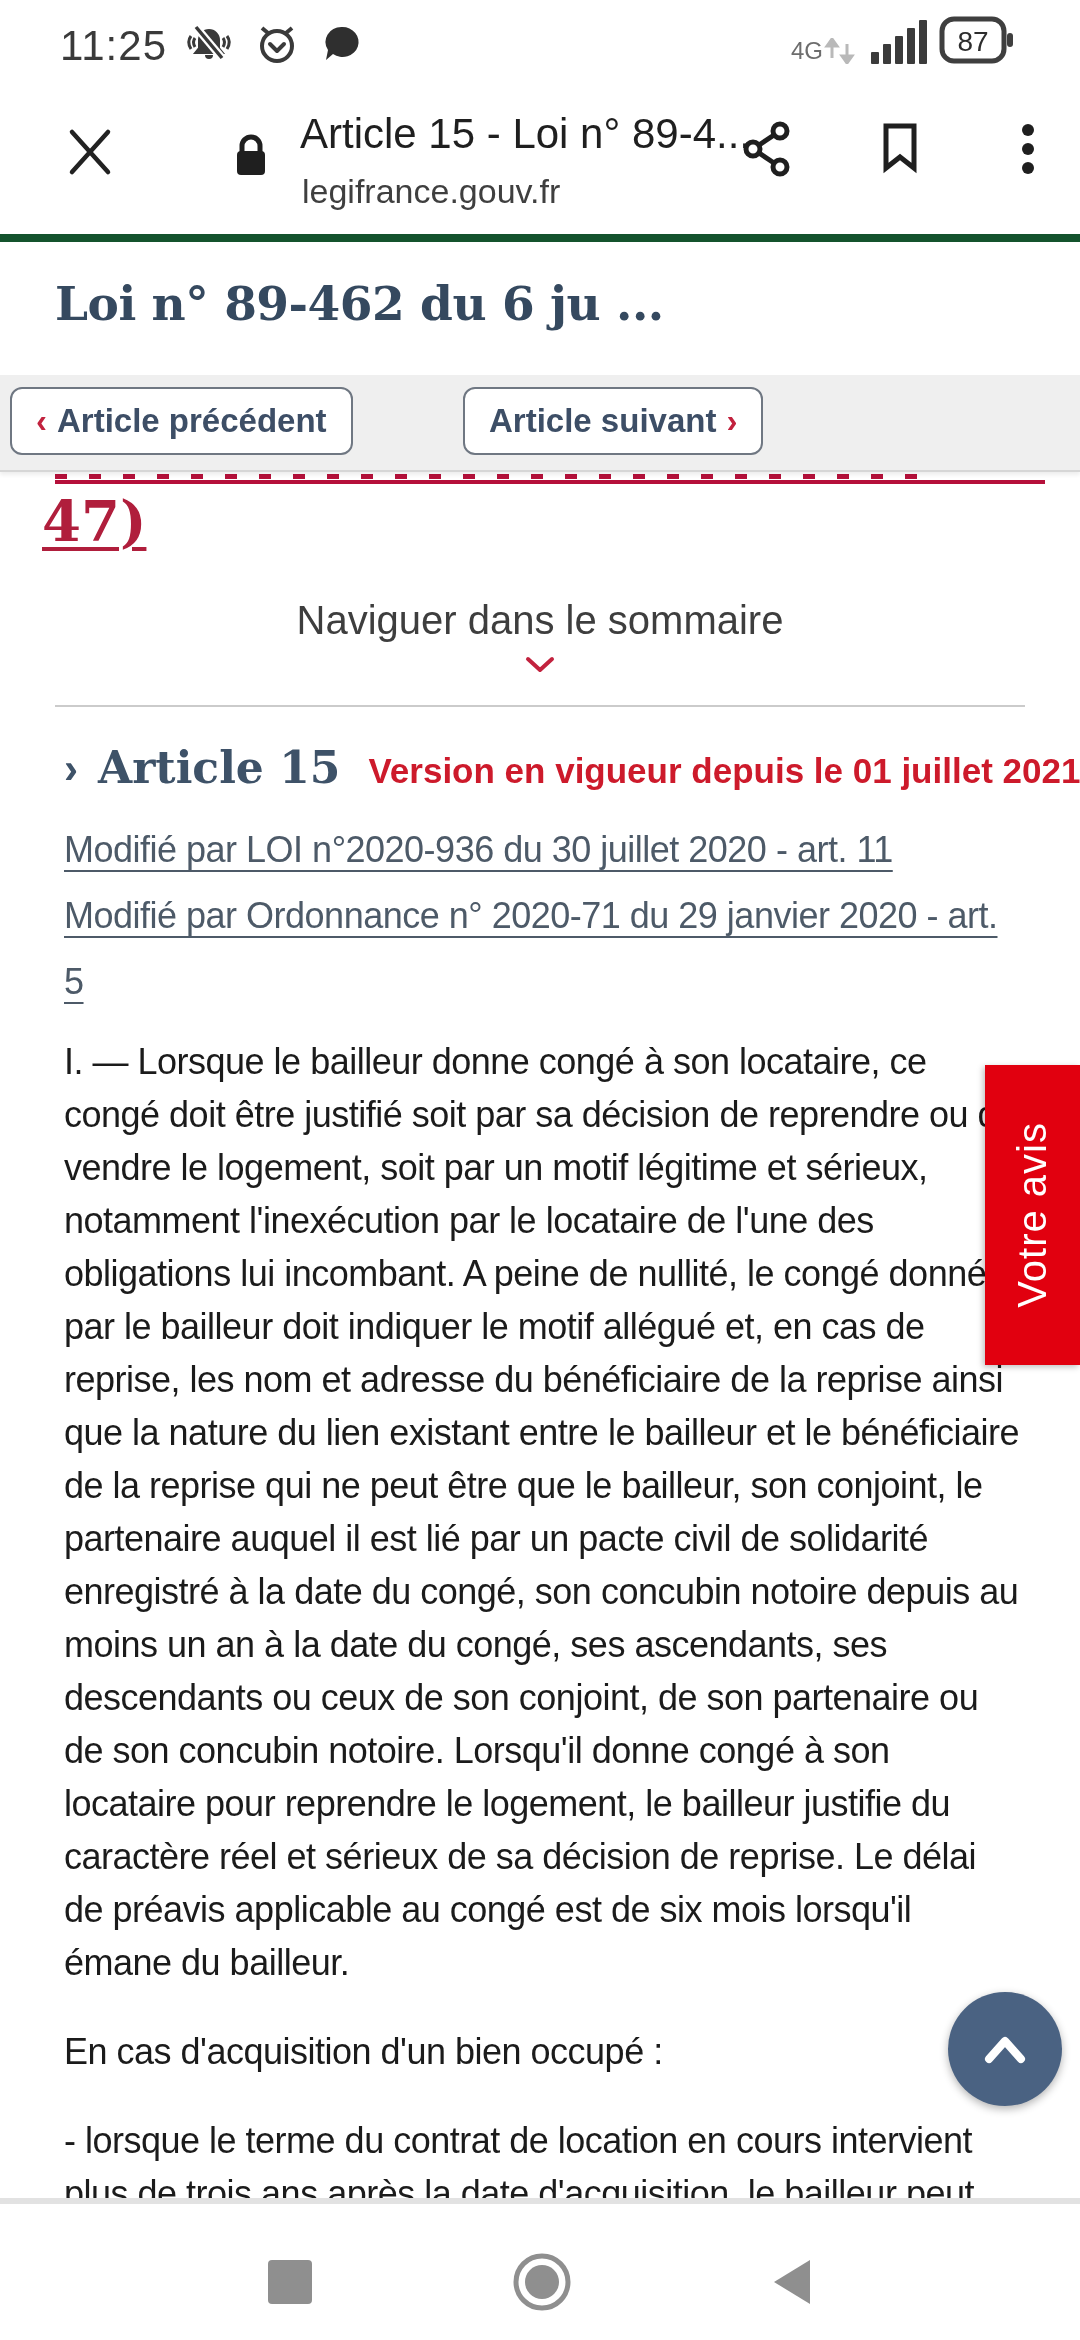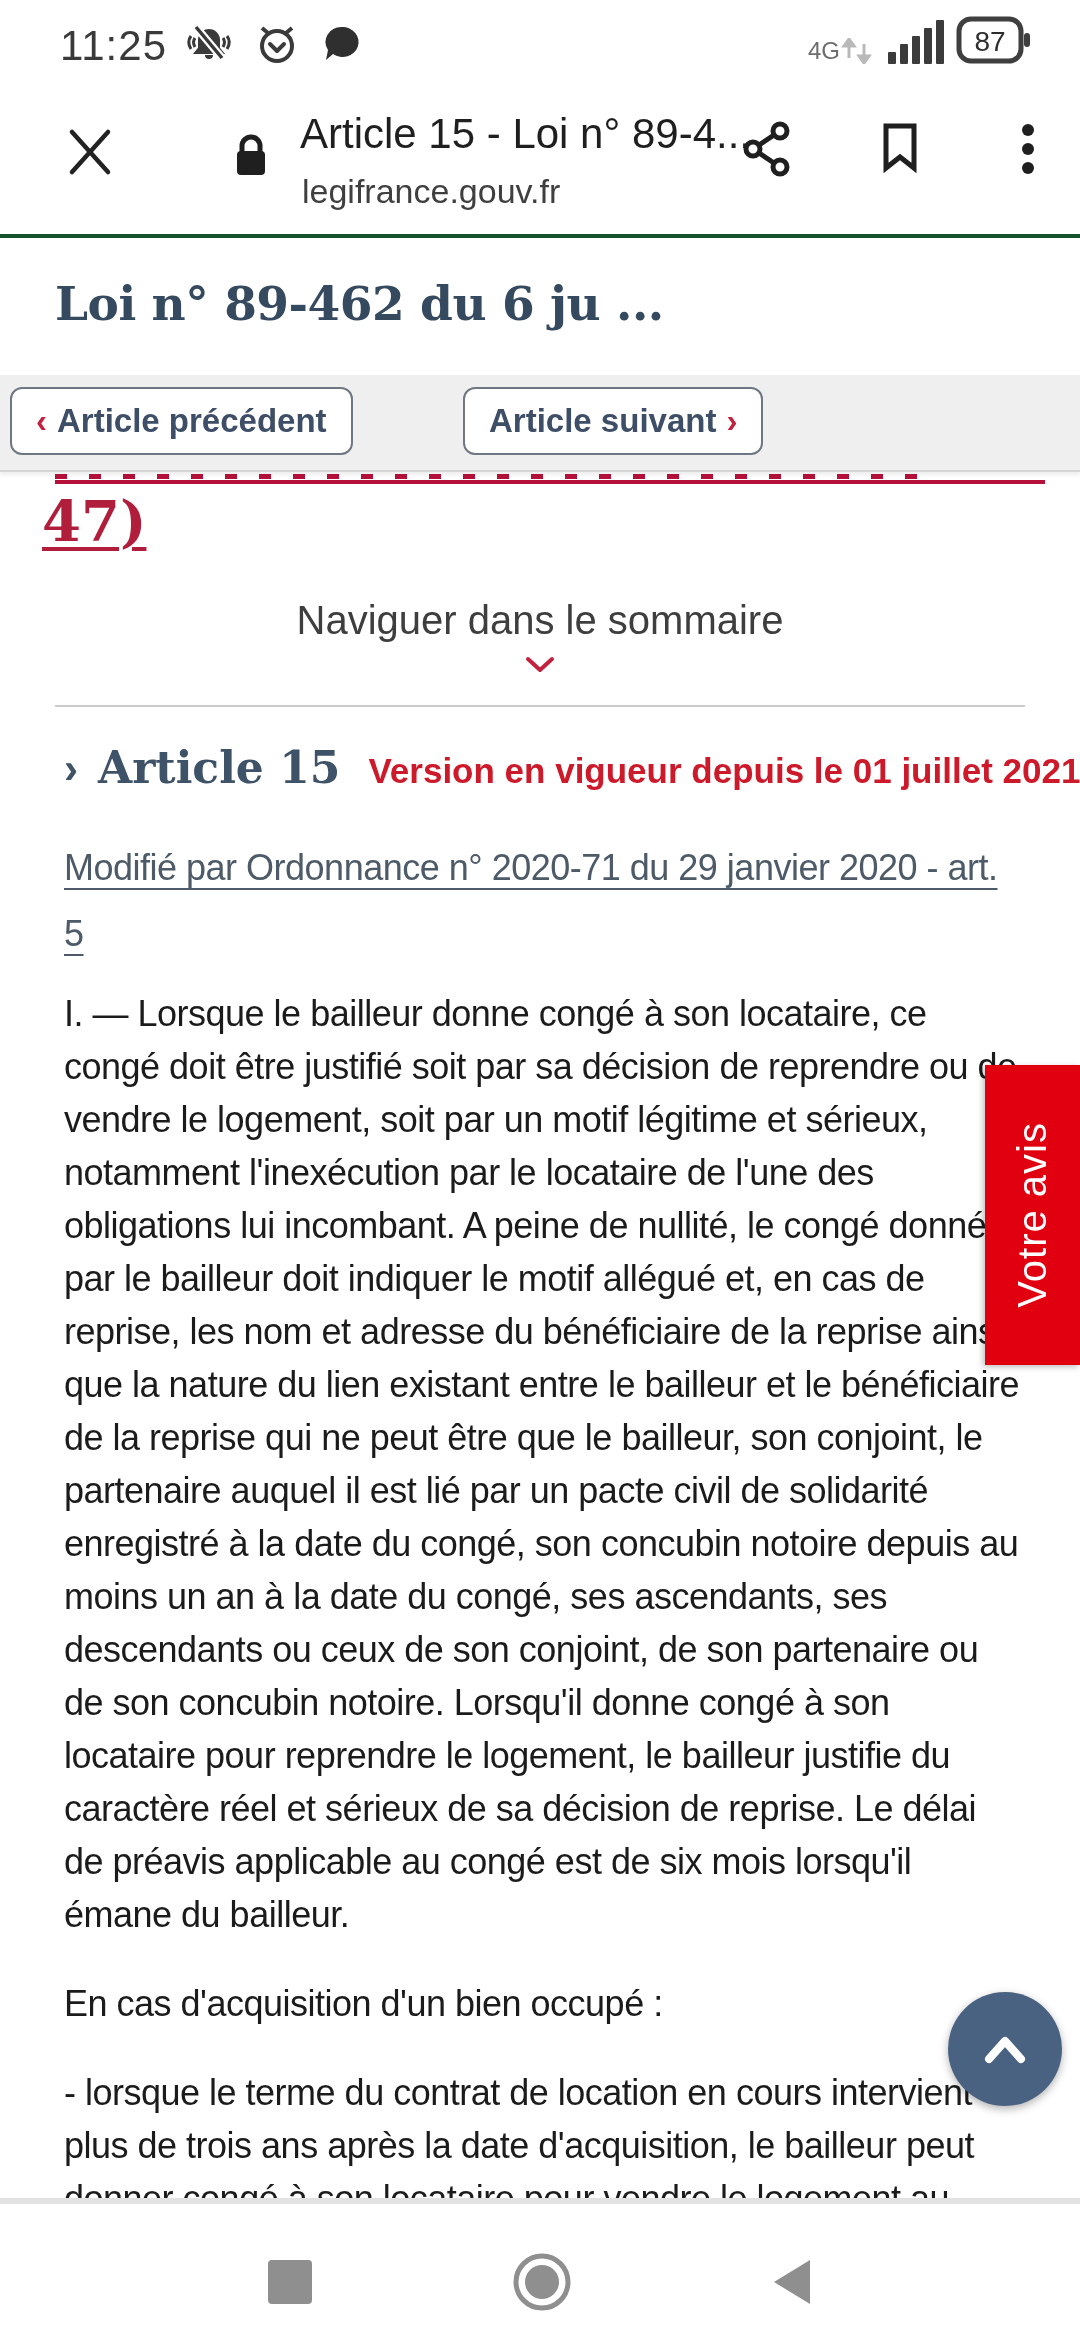--- a/index.html
+++ b/index.html
@@ -1,27 +1,27 @@
 <!DOCTYPE html>
 <html lang="fr"><head>
 <meta charset="utf-8">
 <style>
   html,body{margin:0;padding:0;background:#888;}
   #screen{position:relative;width:1080px;height:2340px;background:#ffffff;overflow:hidden;
           font-family:"Liberation Sans",sans-serif;-webkit-font-smoothing:antialiased;}
   
-  #statusbar{position:absolute;top:0;left:0;right:0;height:88px;background:#fff;z-index:30;}
+  #statusbar{position:absolute;top:0;left:0;right:17px;height:88px;background:#fff;z-index:30;}
   .sb-left{position:absolute;left:60px;top:18px;display:flex;align-items:center;gap:16px;}
   .sb-time{font-size:42px;color:#3a3a3a;letter-spacing:1px;}
   .sb-right{position:absolute;right:48px;top:14px;display:flex;align-items:flex-end;gap:12px;}
   .sb-4g{display:flex;flex-direction:row;align-items:center;line-height:1;margin-bottom:6px;}
   .sb-4g .g{font-size:24px;color:#6d6d6d;}
   
   #toolbar{position:absolute;top:88px;left:0;right:0;height:146px;background:#fff;
-           border-bottom:4px solid #14532d;z-index:29;}
+           border-bottom:8px solid #14532d;z-index:29;}
   .tb-close{position:absolute;left:64px;top:38px;}
   .tb-lock{position:absolute;left:228px;top:42px;}
   .tb-title{position:absolute;left:300px;top:22px;font-size:42px;color:#1f1f1f;white-space:nowrap;}
   .tb-url{position:absolute;left:302px;top:84px;font-size:34px;color:#3f3f3f;}
   .tb-share{position:absolute;left:736px;top:30px;}
   .tb-book{position:absolute;left:868px;top:28px;}
   .tb-menu{position:absolute;left:996px;top:30px;}
   
   #doc-title{position:absolute;top:235px;left:0;right:0;height:140px;background:#fff;z-index:28;}
   .doc-title-text{position:absolute;left:55px;top:41px;font-family:"DejaVu Serif",serif;
@@ -218,21 +218,21 @@
 
     <hr class="hr">
 
     <div class="article-row">
       <span class="article-chev">›</span>
       <span class="article-h">Article 15</span>
       <span class="version">Version en vigueur depuis le 01 juillet 2021</span>
     </div>
 
     <div class="modlinks">
-      <br>
+      <a>Modifié par LOI n°2020-936 du 30 juillet 2020 - art. 11</a><br>
       <a>Modifié par Ordonnance n° 2020-71 du 29 janvier 2020 - art. 5</a>
     </div>
 
     <div class="body-text">
       <p>I. — Lorsque le bailleur donne congé à son locataire, ce congé doit être justifié soit par sa décision de reprendre ou de vendre le logement, soit par un motif légitime et sérieux, notamment l'inexécution par le locataire de l'une des obligations lui incombant. A peine de nullité, le congé donné par le bailleur doit indiquer le motif allégué et, en cas de reprise, les nom et adresse du bénéficiaire de la reprise ainsi que la nature du lien existant entre le bailleur et le bénéficiaire de la reprise qui ne peut être que le bailleur, son conjoint, le partenaire auquel il est lié par un pacte civil de solidarité enregistré à la date du congé, son concubin notoire depuis au moins un an à la date du congé, ses ascendants, ses descendants ou ceux de son conjoint, de son partenaire ou de son concubin notoire. Lorsqu'il donne congé à son locataire pour reprendre le logement, le bailleur justifie du caractère réel et sérieux de sa décision de reprise. Le délai de préavis applicable au congé est de six mois lorsqu'il émane du bailleur.</p>
       <p>En cas d'acquisition d'un bien occupé :</p>
       <p>- lorsque le terme du contrat de location en cours intervient plus de trois ans après la date d'acquisition, le bailleur peut donner congé à son locataire pour vendre le logement au terme du contrat de location en cours ;</p>
     </div>
   </div>
 

